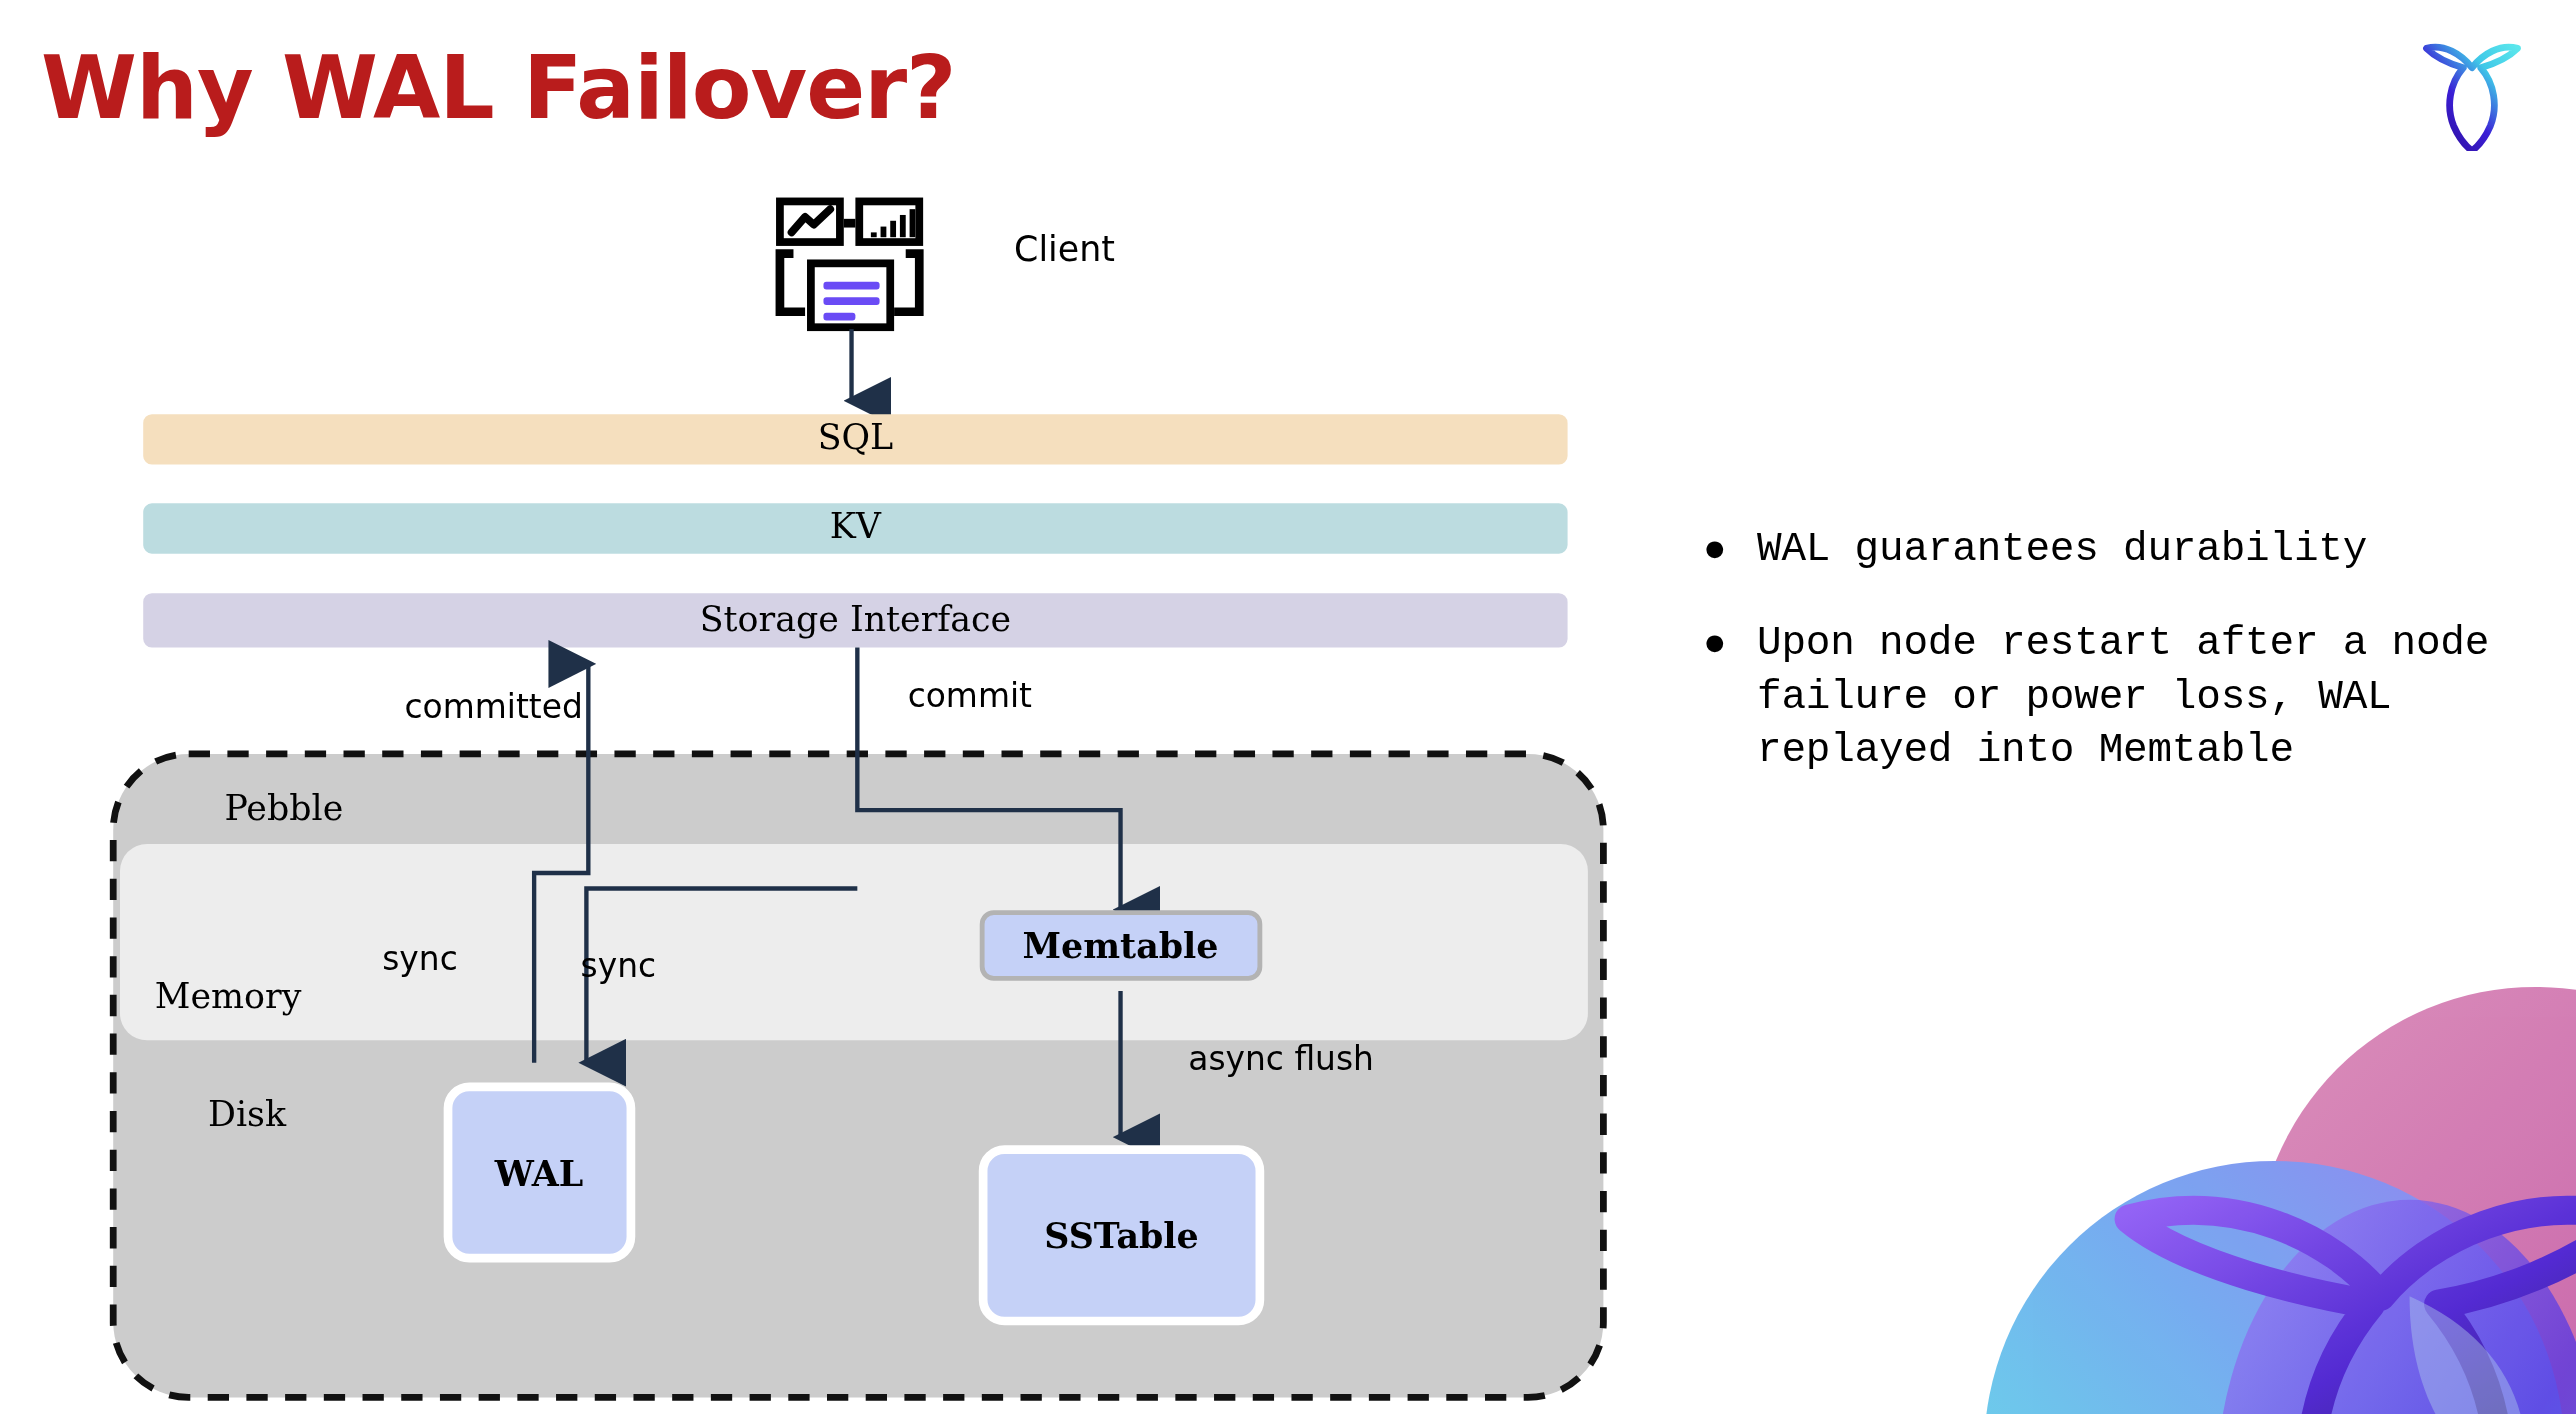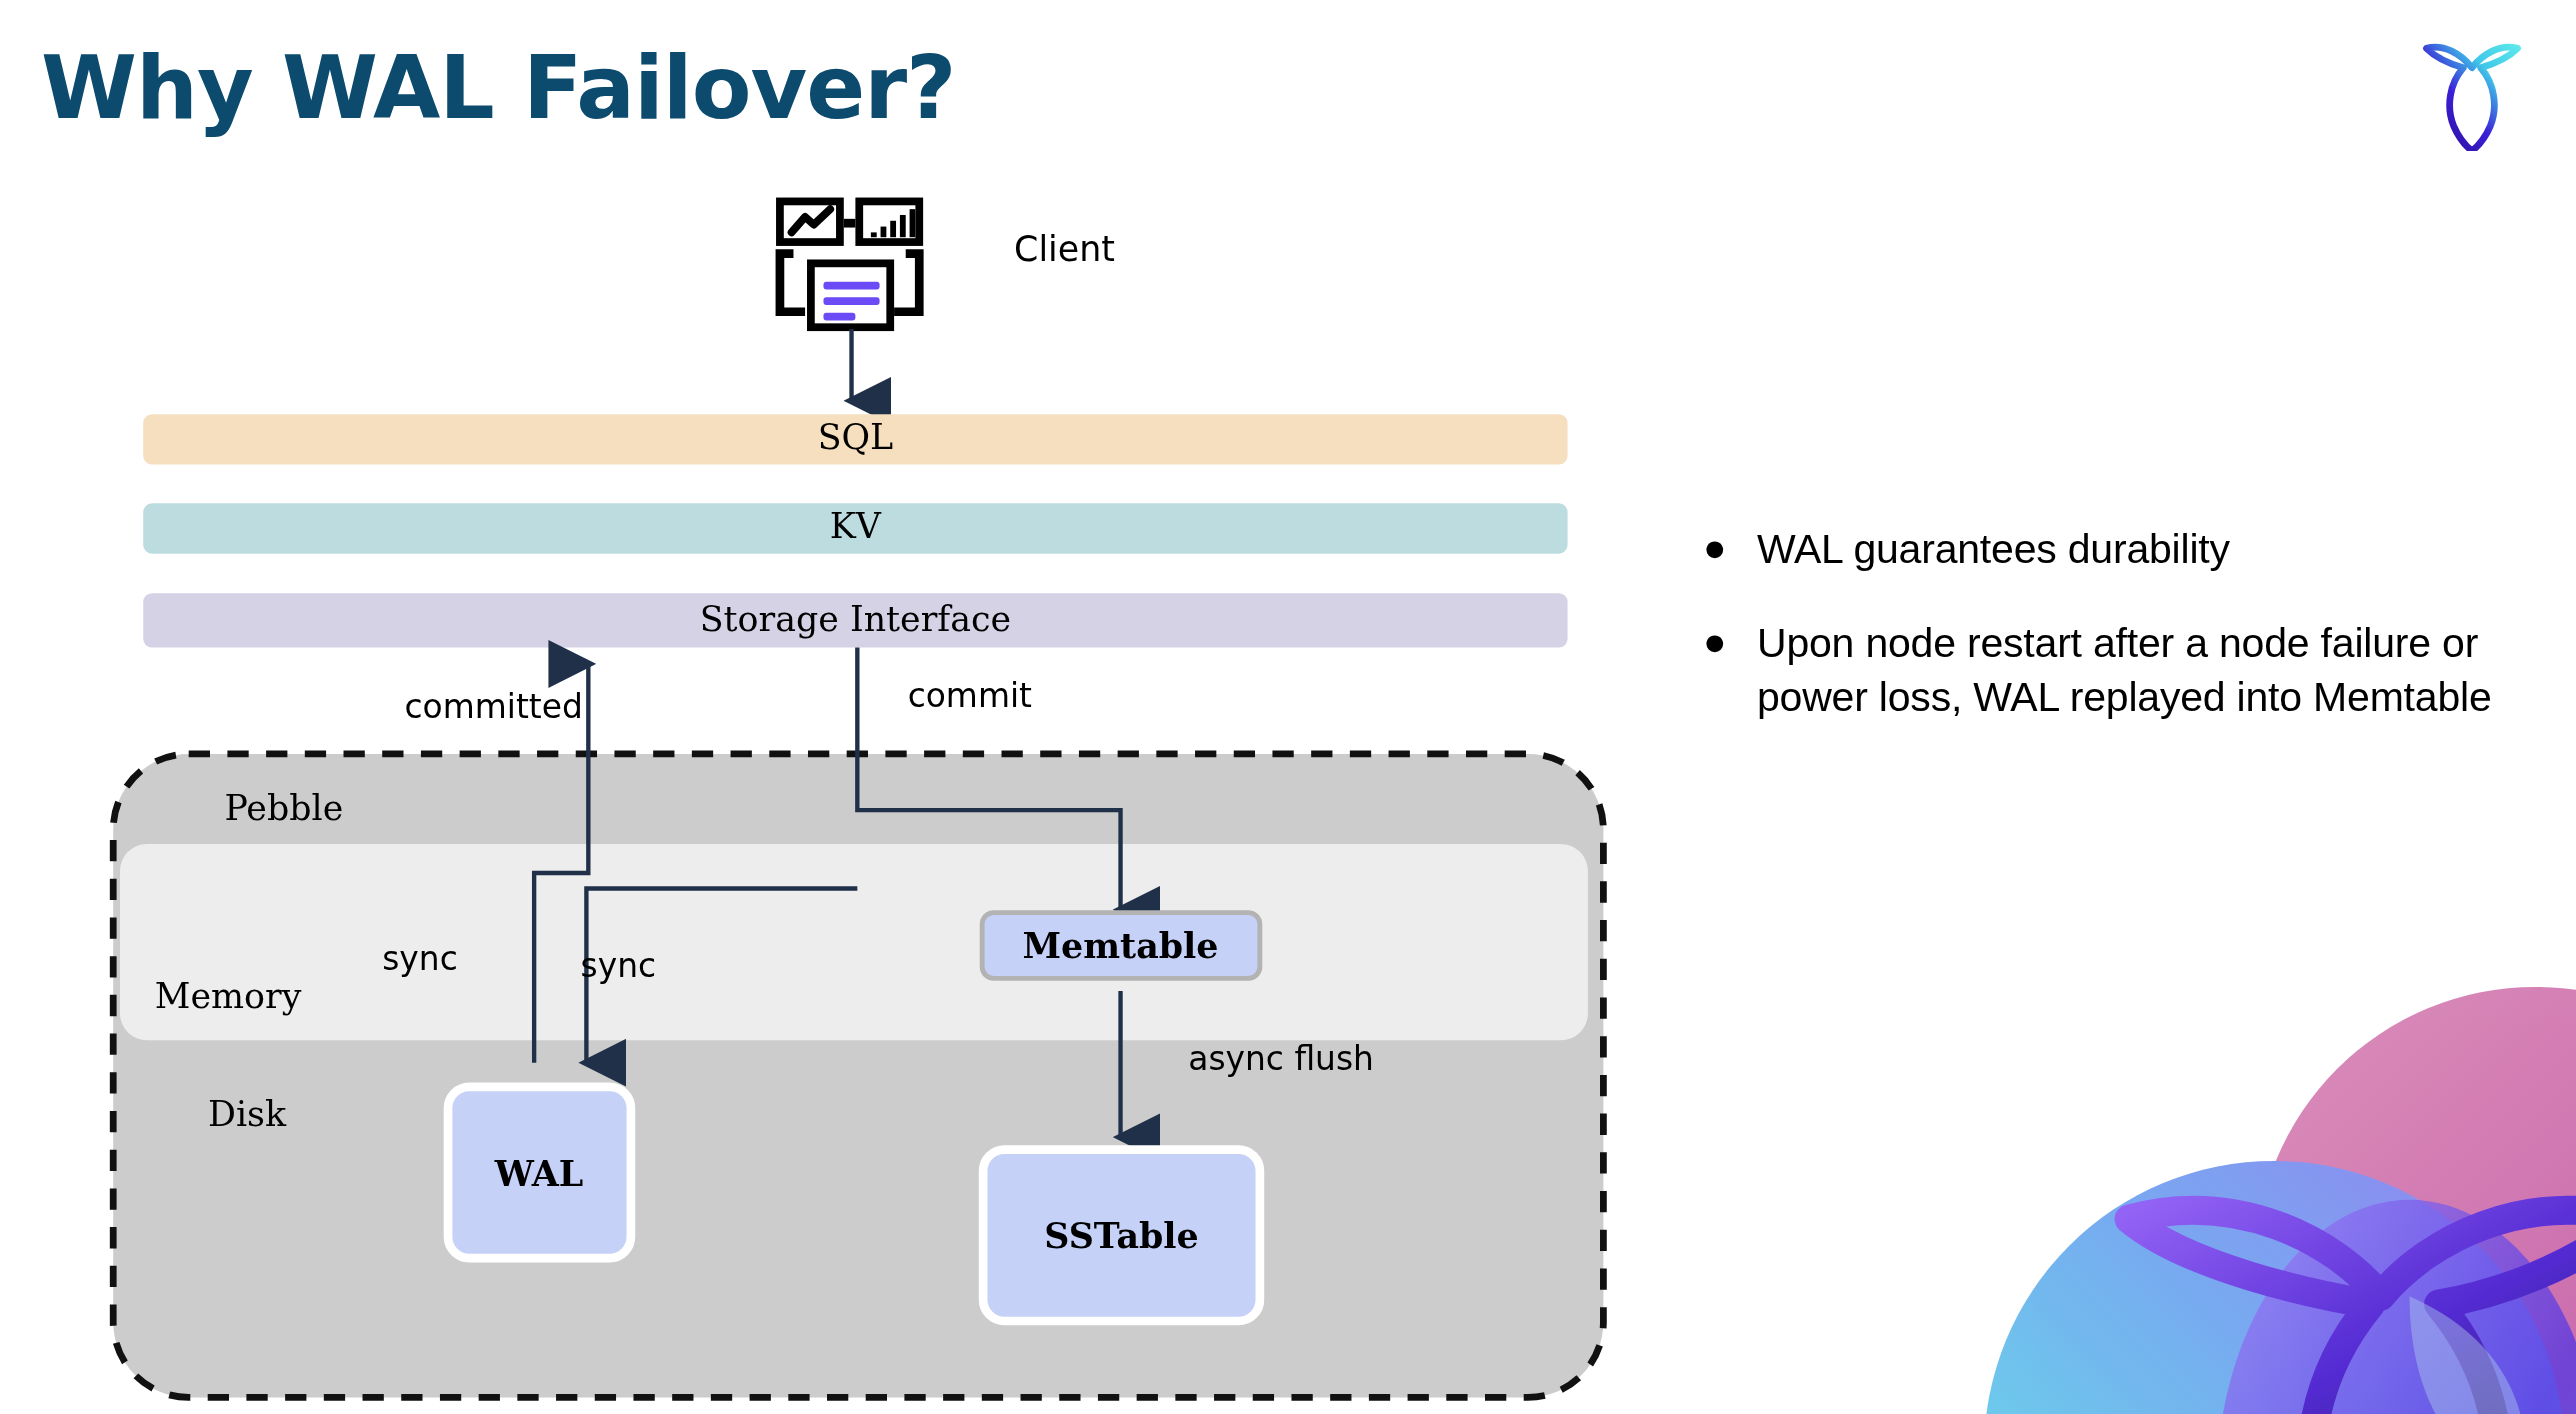--- a/index.html
+++ b/index.html
@@ -11,21 +11,21 @@
   }
   .slide{position:absolute;inset:0;overflow:hidden;}
 
   
   #page-title{
     position:absolute;left:41px;top:43px;
     font-family:"DejaVu Sans","Liberation Sans",sans-serif;
     font-weight:700;
     font-size:87px;
     letter-spacing:-1px;
-    color:#0c4a6e;
+    color:#b91c1c;
     line-height:1.05;
     white-space:nowrap;
     text-align:right;
   }
 
   
   #brand-logo{position:absolute;left:2411px;top:29px;width:122px;height:122px;}
 
   
   #watermark{position:absolute;left:1955px;top:948px;width:677px;height:542px;pointer-events:none;}
@@ -38,21 +38,21 @@
     position:absolute;left:1703px;top:523px;width:794px;
   }
   .bullet-row{display:flex;align-items:flex-start;margin-bottom:41px;}
   .bullet-dot{
     flex:0 0 auto;width:54px;
     font-size:39px;line-height:1.28;color:#000;
     text-align:left;
   }
   .bullet-text{
     flex:1 1 auto;
-    font-family:Liberation Sans, sans-serif;
+    font-family:Liberation Mono, monospace;
     font-size:41px;line-height:1.30;color:#000;
     letter-spacing:-0.2px;
   }
 </style>
 </head>
 <body>
 
 <div class="slide">
 
   <div id="page-title">Why WAL Failover?</div>

